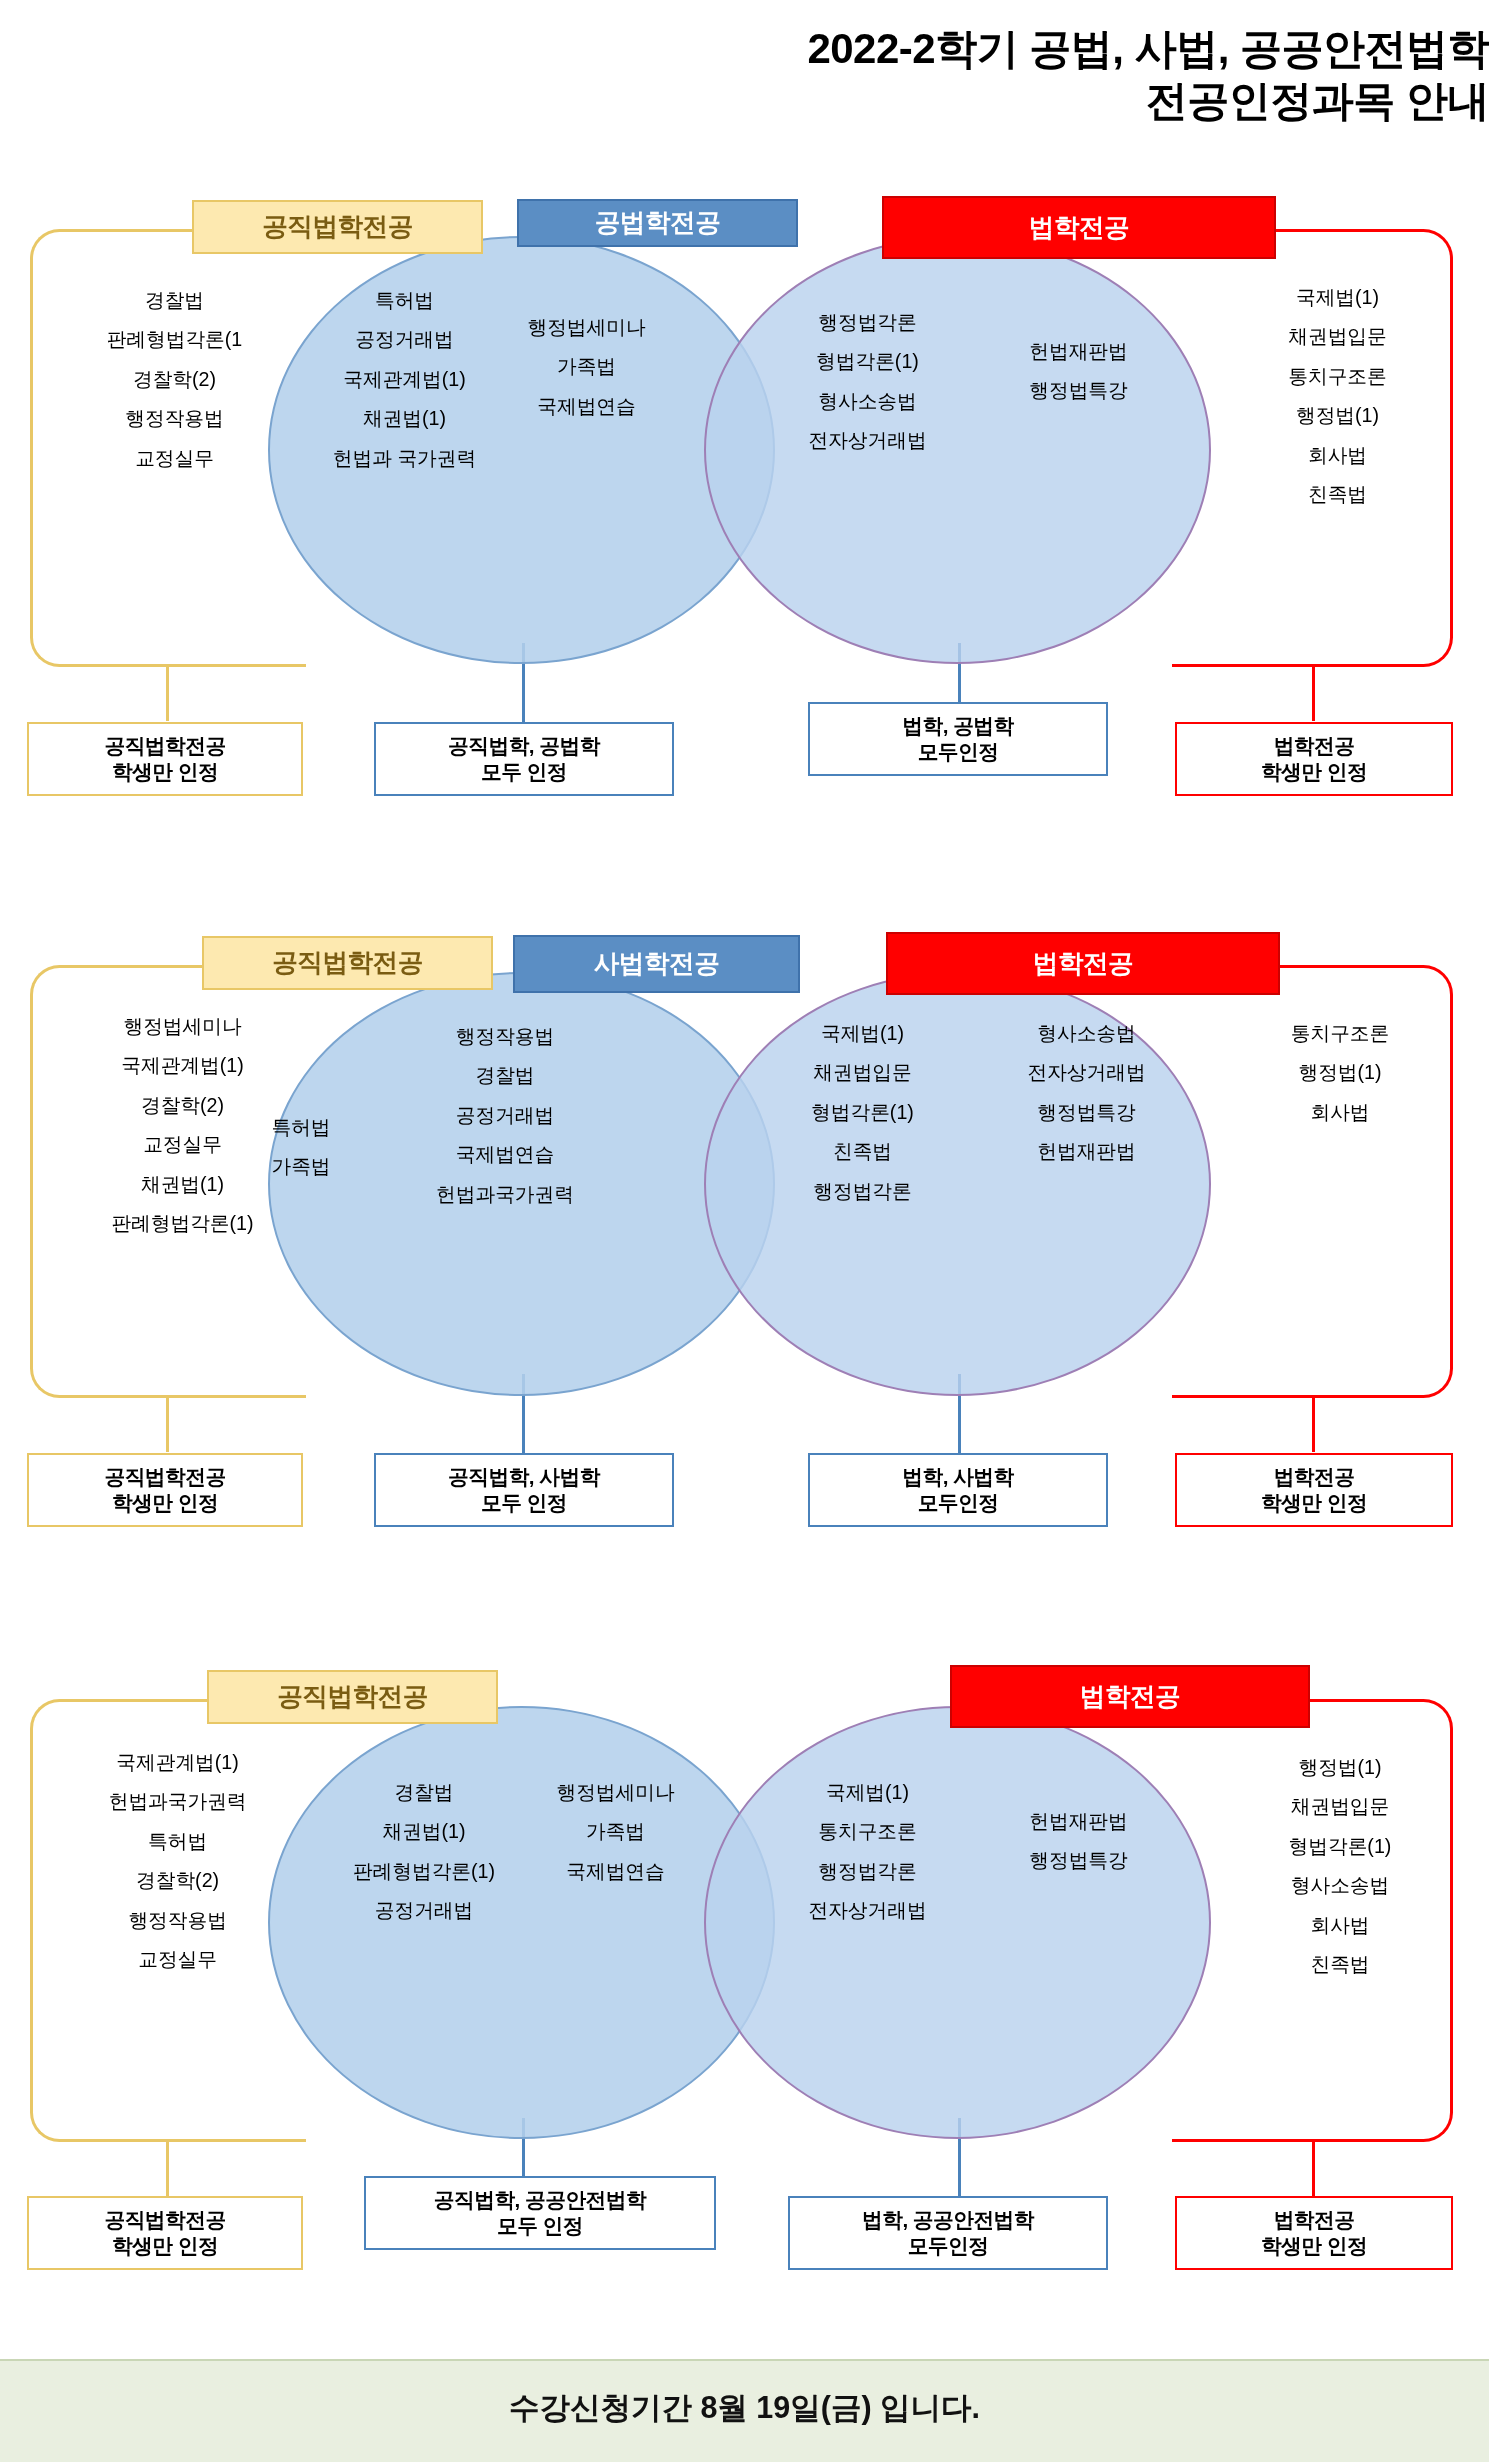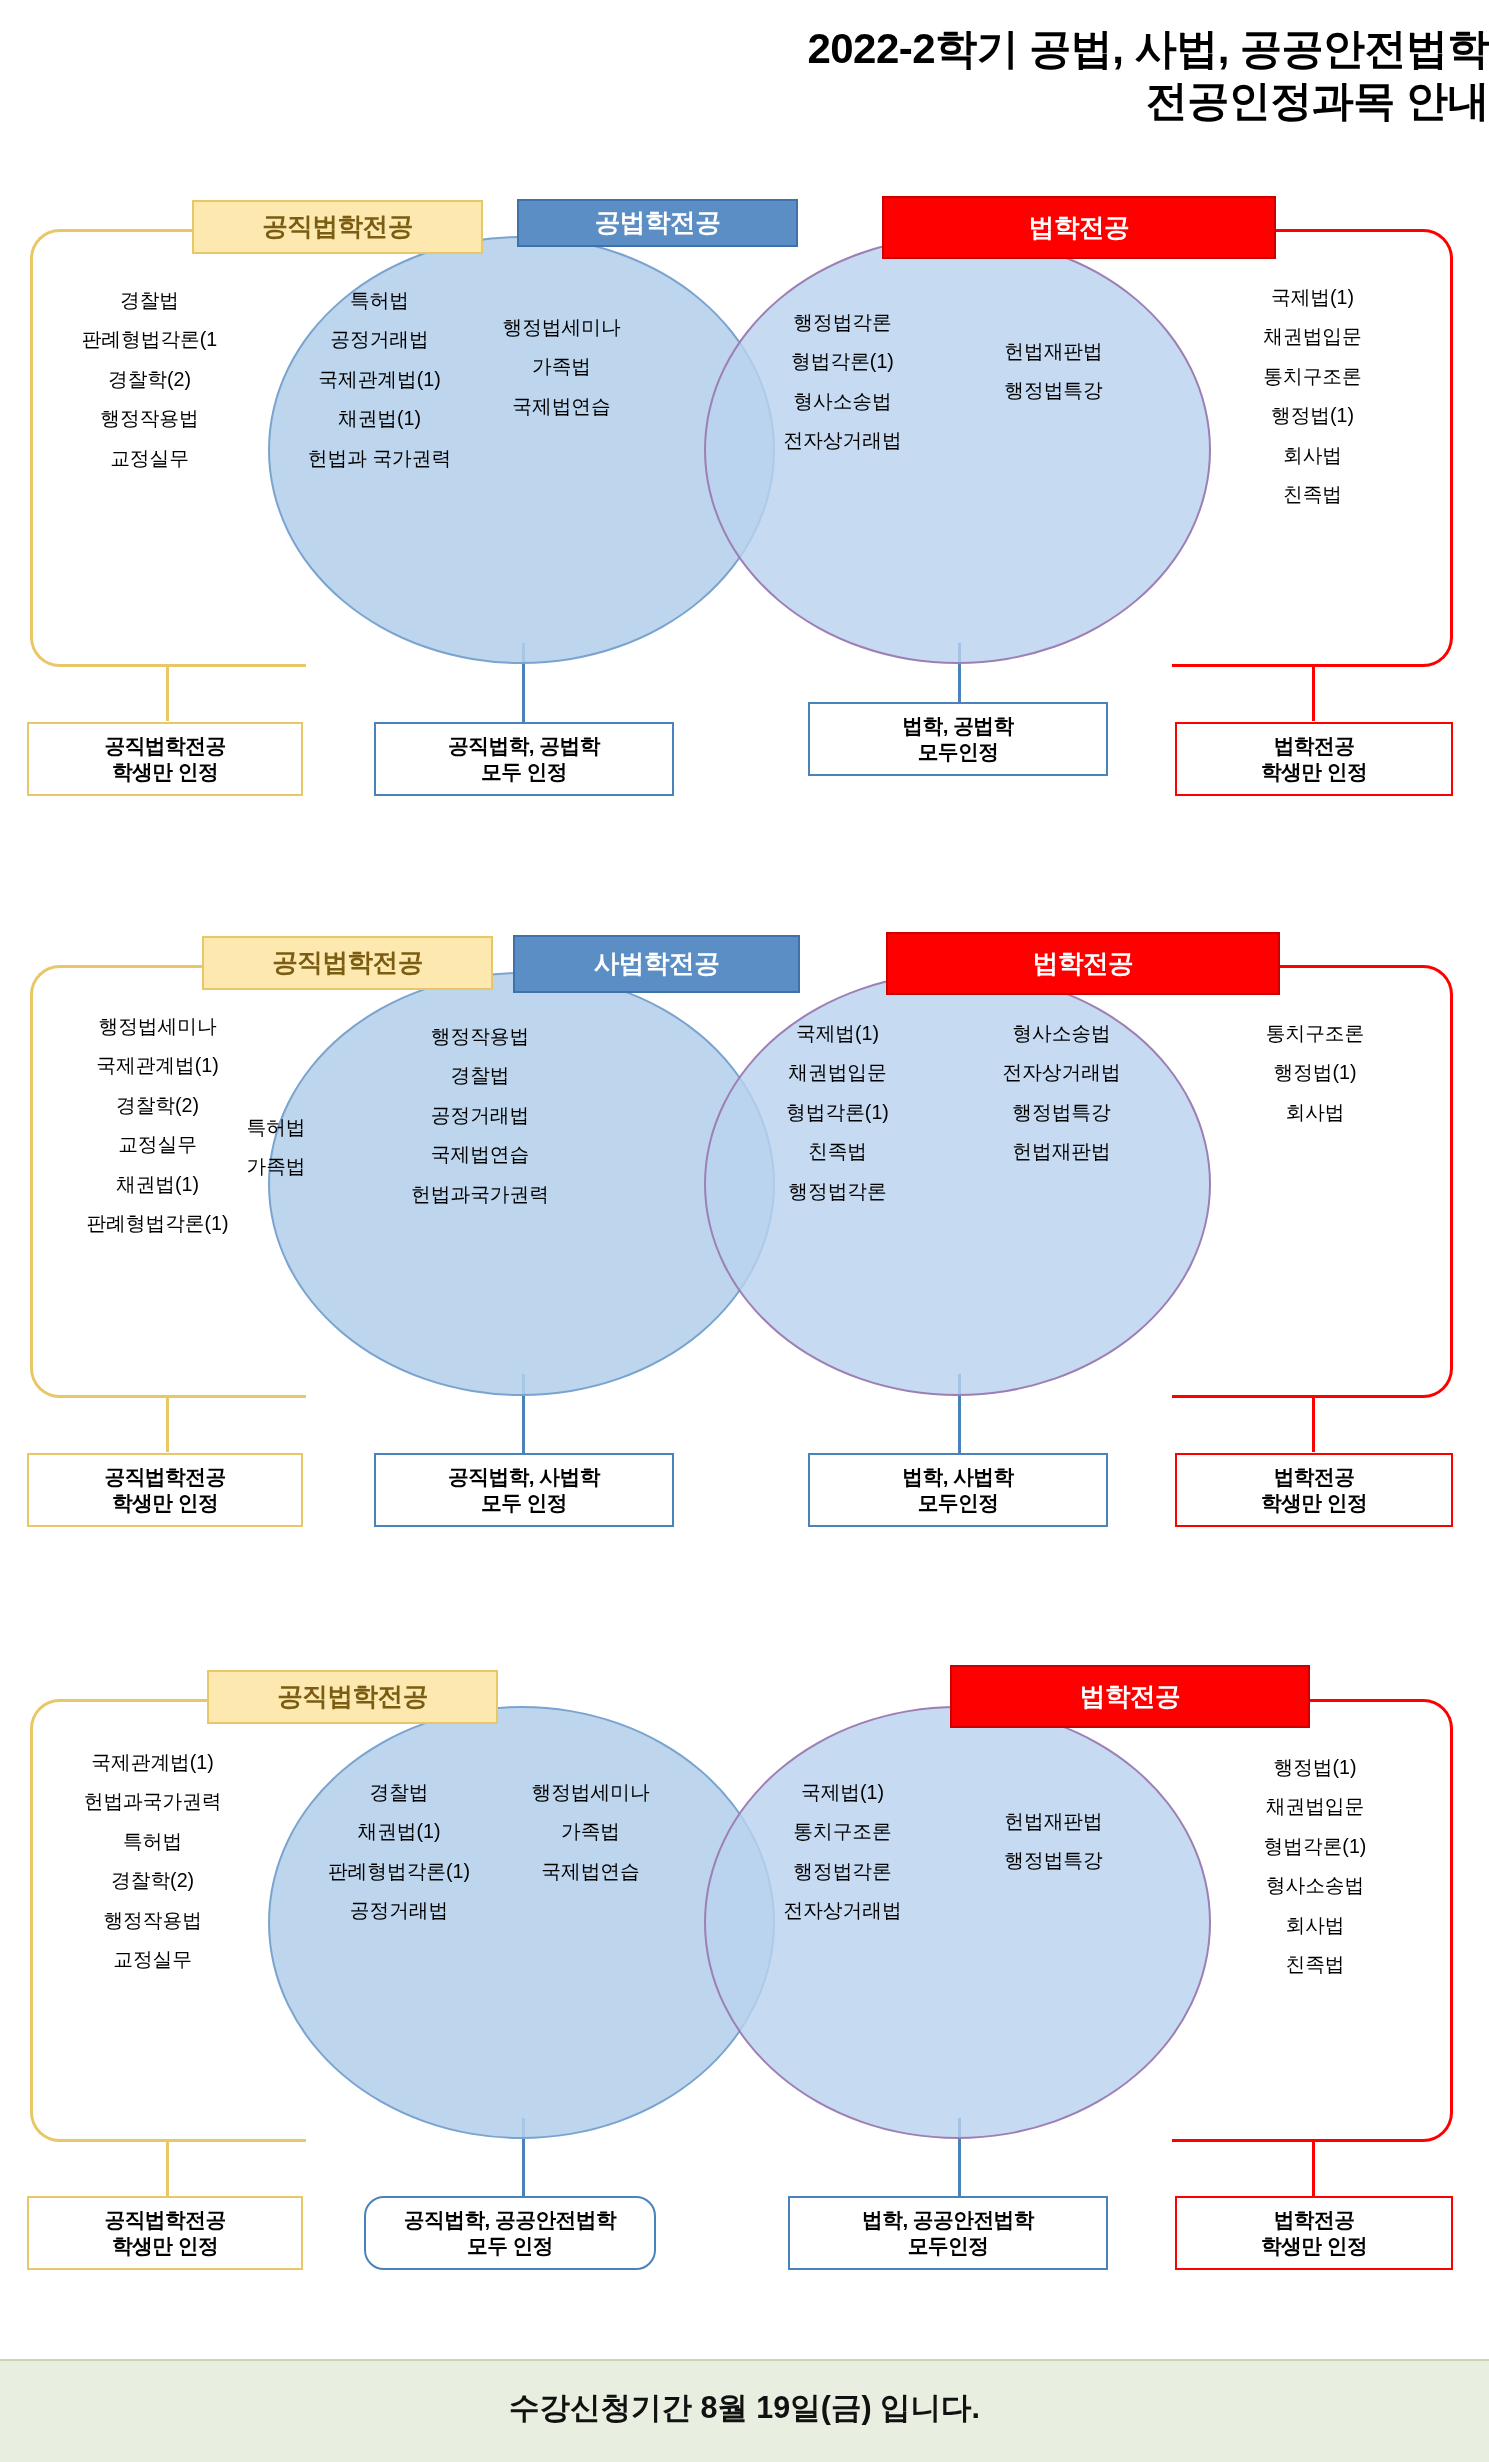--- a/index.html
+++ b/index.html
@@ -103,21 +103,21 @@
     z-index: 25;
     font-size: 19.7px;
     line-height: 1.0;
     white-space: nowrap;
   }
   .courses span {
     display: block;
     margin-bottom: 19.7px;
   }
   .courses span:last-child { margin-bottom: 0; }
-  .courses.c-center { text-align: center; }
+  .courses.c-center { text-align: center; margin-left: 25px; }
 
   
   .legend {
     position: absolute;
     display: flex;
     flex-direction: column;
     align-items: center;
     justify-content: center;
     font-weight: bold;
     font-size: 20.7px;
@@ -377,21 +377,21 @@
 
   <div class="conn conn-gold" style="left:166px;  top:502px; width:3px; height:54px;"></div>
   <div class="conn conn-blue" style="left:522px; top:478px; width:3px; height:79px;"></div>
   <div class="conn conn-blue" style="left:958px; top:478px; width:3px; height:79px;"></div>
   <div class="conn conn-red" style="left:1312px; top:502px; width:3px; height:54px;"></div>
 
   <div class="legend legend-gold" style="left:27px; top:556px; width:276px; height:74px;">
     <div>공직법학전공</div>
     <div>학생만 인정</div>
   </div>
-  <div class="legend legend-blue" style="left:364px; top:556px; width:292px; height:74px;border-radius:20px;">
+  <div class="legend legend-blue" style="left:364px; top:536px; width:352px; height:74px;">
     <div>공직법학, 공공안전법학</div>
     <div>모두 인정</div>
   </div>
   <div class="legend legend-blue" style="left:788px; top:556px; width:320px; height:74px;">
     <div>법학, 공공안전법학</div>
     <div>모두인정</div>
   </div>
   <div class="legend legend-red" style="left:1175px; top:556px; width:278px; height:74px;">
     <div>법학전공</div>
     <div>학생만 인정</div>

